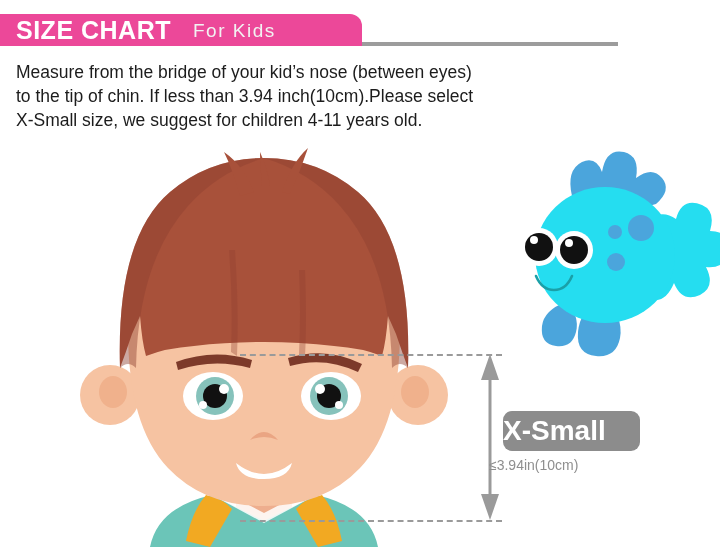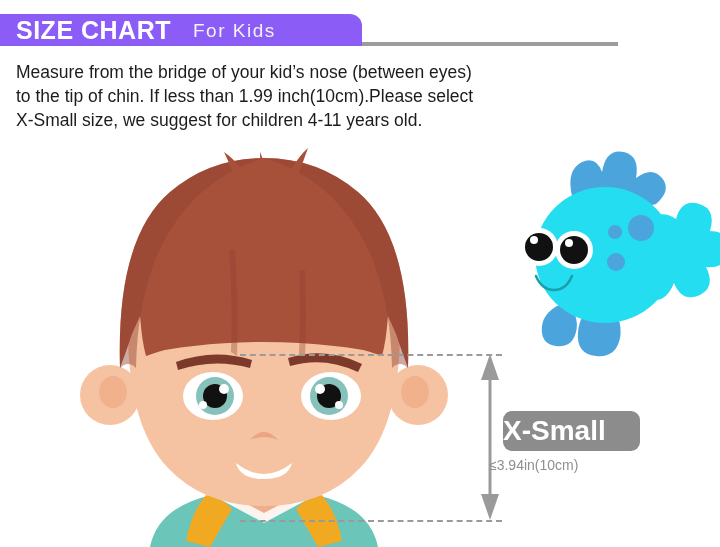--- a/index.html
+++ b/index.html
@@ -18,21 +18,21 @@
     overflow: hidden;
   }
 
   
   .banner {
     position: absolute;
     left: 0;
     top: 14px;
     width: 362px;
     height: 32px;
-    background: #8b5cf6;
+    background: #ec4899;
     border-top-right-radius: 12px;
     display: flex;
     align-items: center;
   }
   .banner-title {
     color: #ffffff;
     font-size: 25px;
     font-weight: bold;
     letter-spacing: 0.5px;
     margin-left: 16px;
@@ -119,21 +119,21 @@
 
 <div id="canvas">
 
   <div class="banner">
     <span class="banner-title">SIZE CHART</span>
     <span class="banner-sub">For Kids</span>
   </div>
   <div class="banner-rule"></div>
 
   <div class="intro">Measure from the bridge of your kid’s nose (between eyes)
- to the tip of chin. If less than 1.99 inch(10cm).Please select
+ to the tip of chin. If less than 3.94 inch(10cm).Please select
 X-Small size, we suggest for children 4-11 years old.</div>
 
   <svg class="stage" viewBox="0 0 720 547">
 
     <g>
 
       <path d="M236 470 h56 v66 h-56 z" fill="#f0b495"></path>
       <ellipse cx="264" cy="498" rx="28" ry="16" fill="#eeae8e"></ellipse>
 
       <g>

